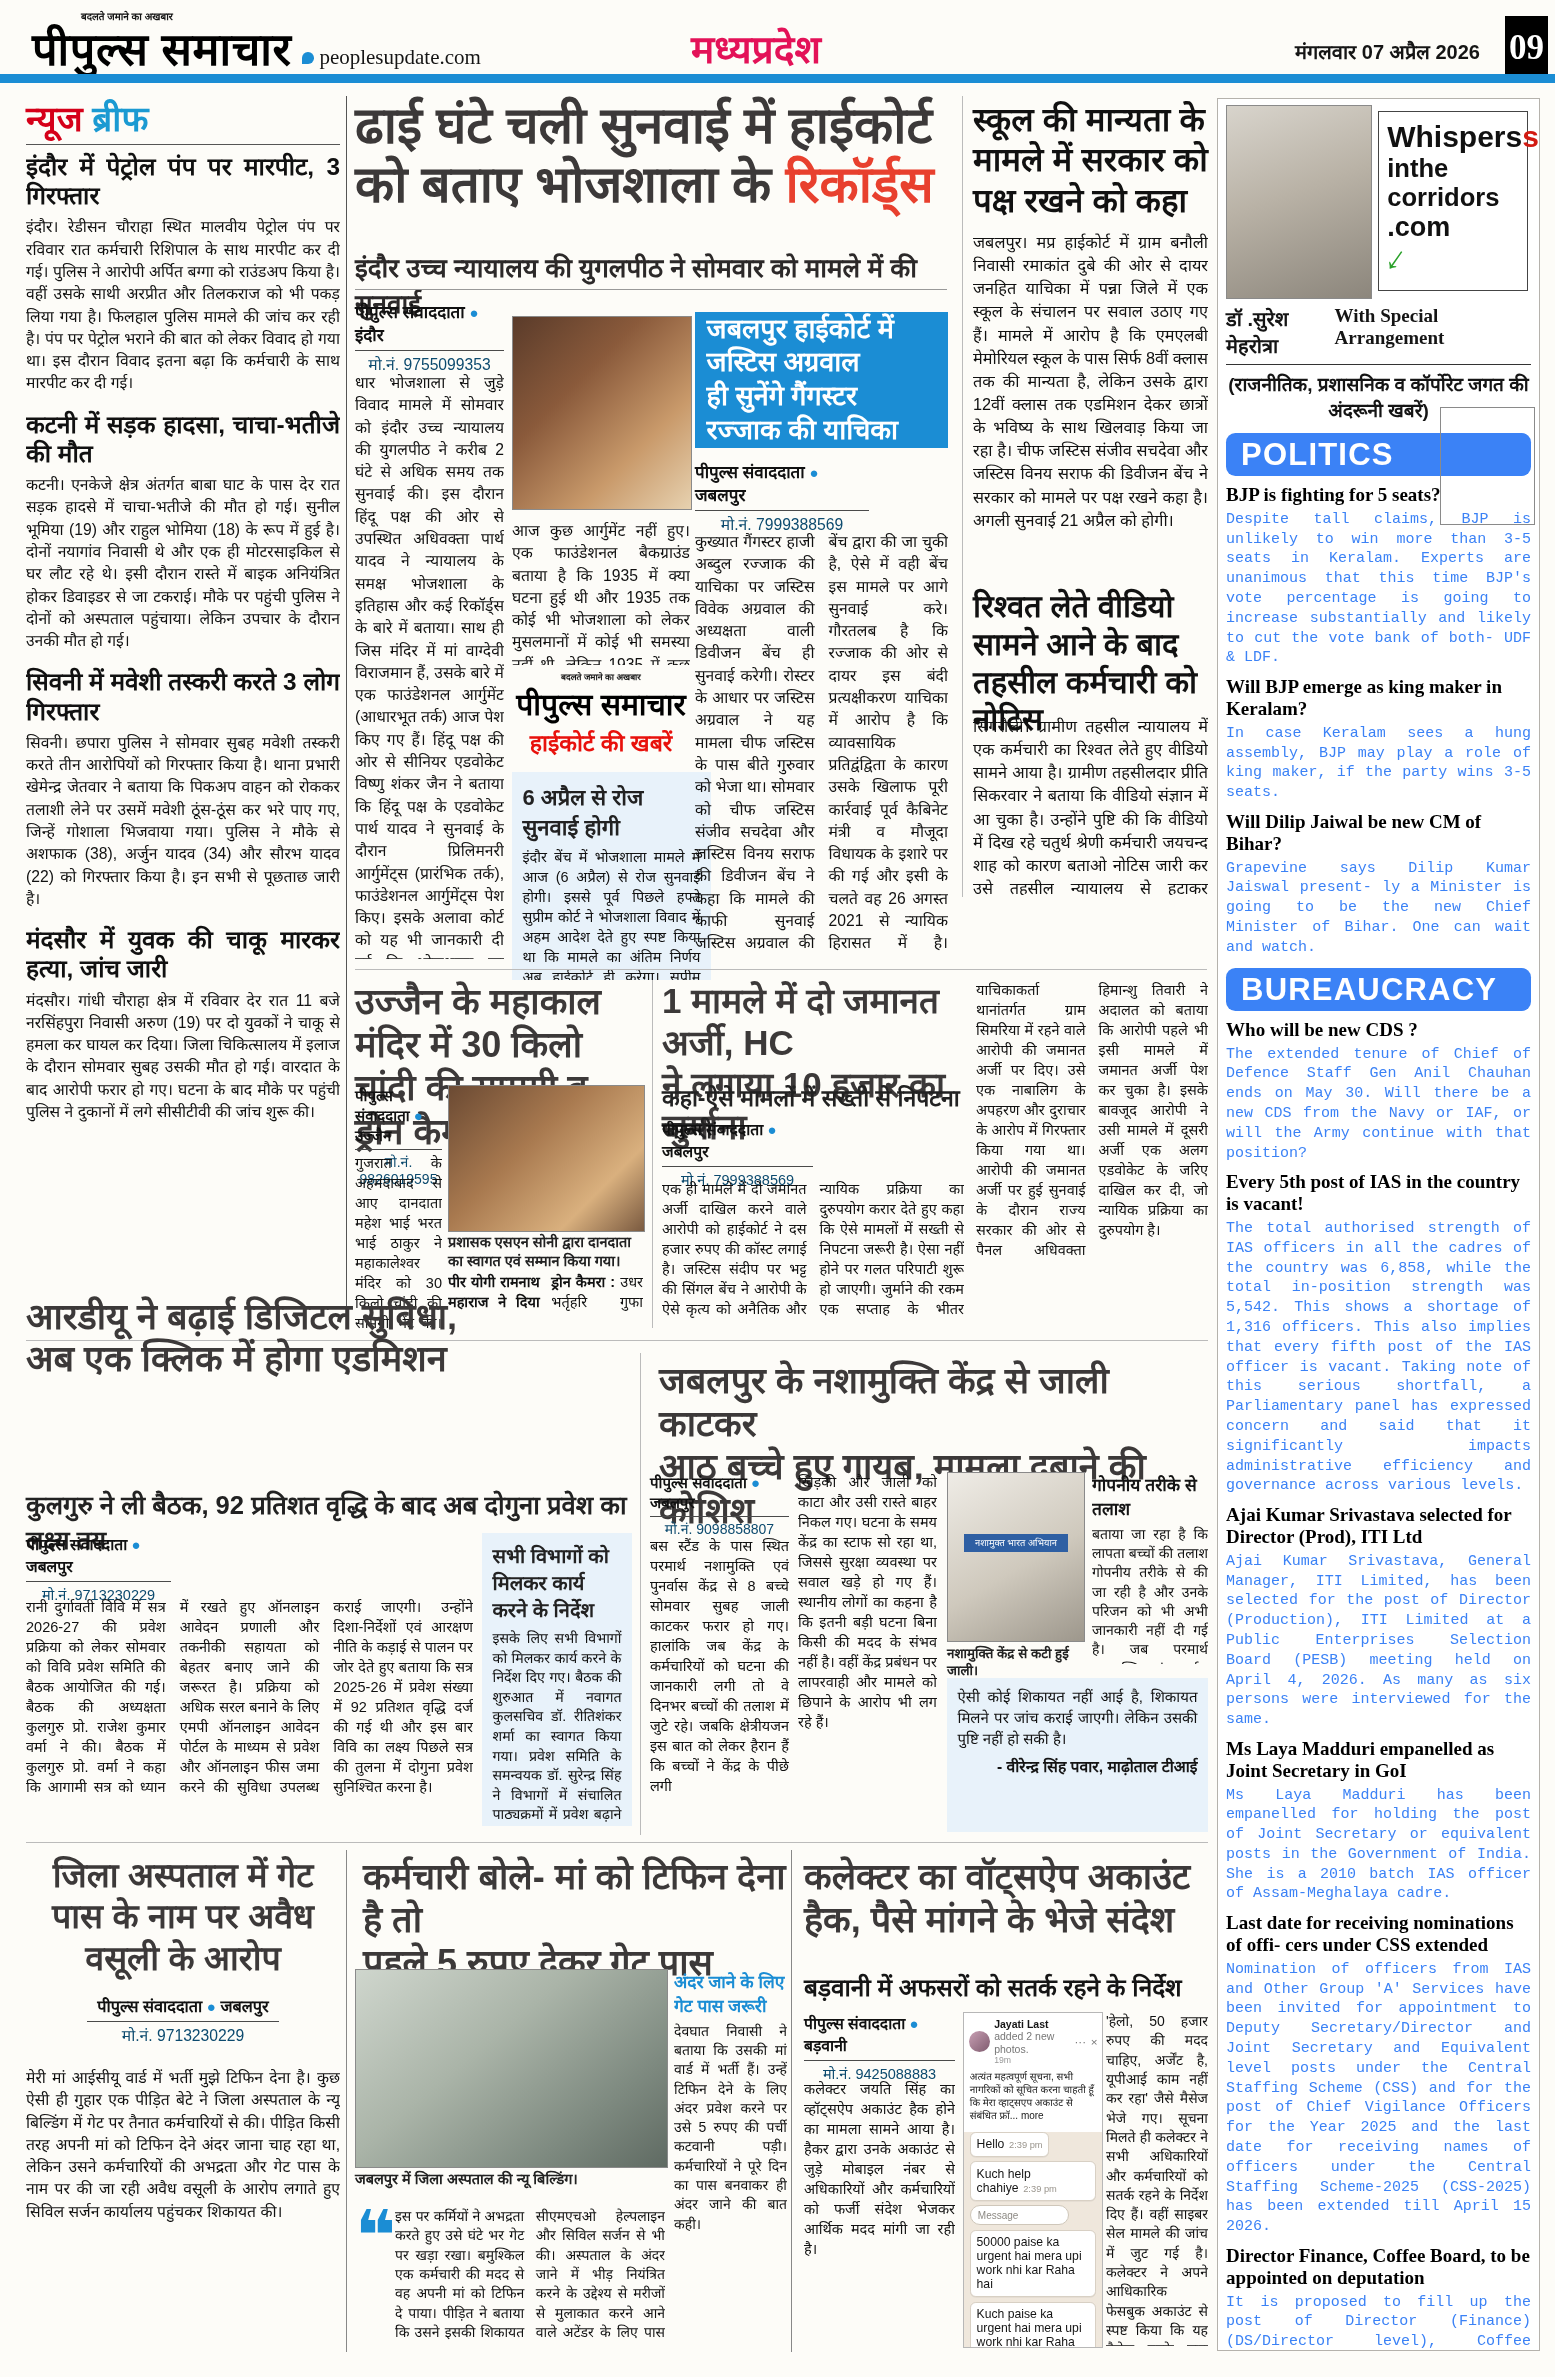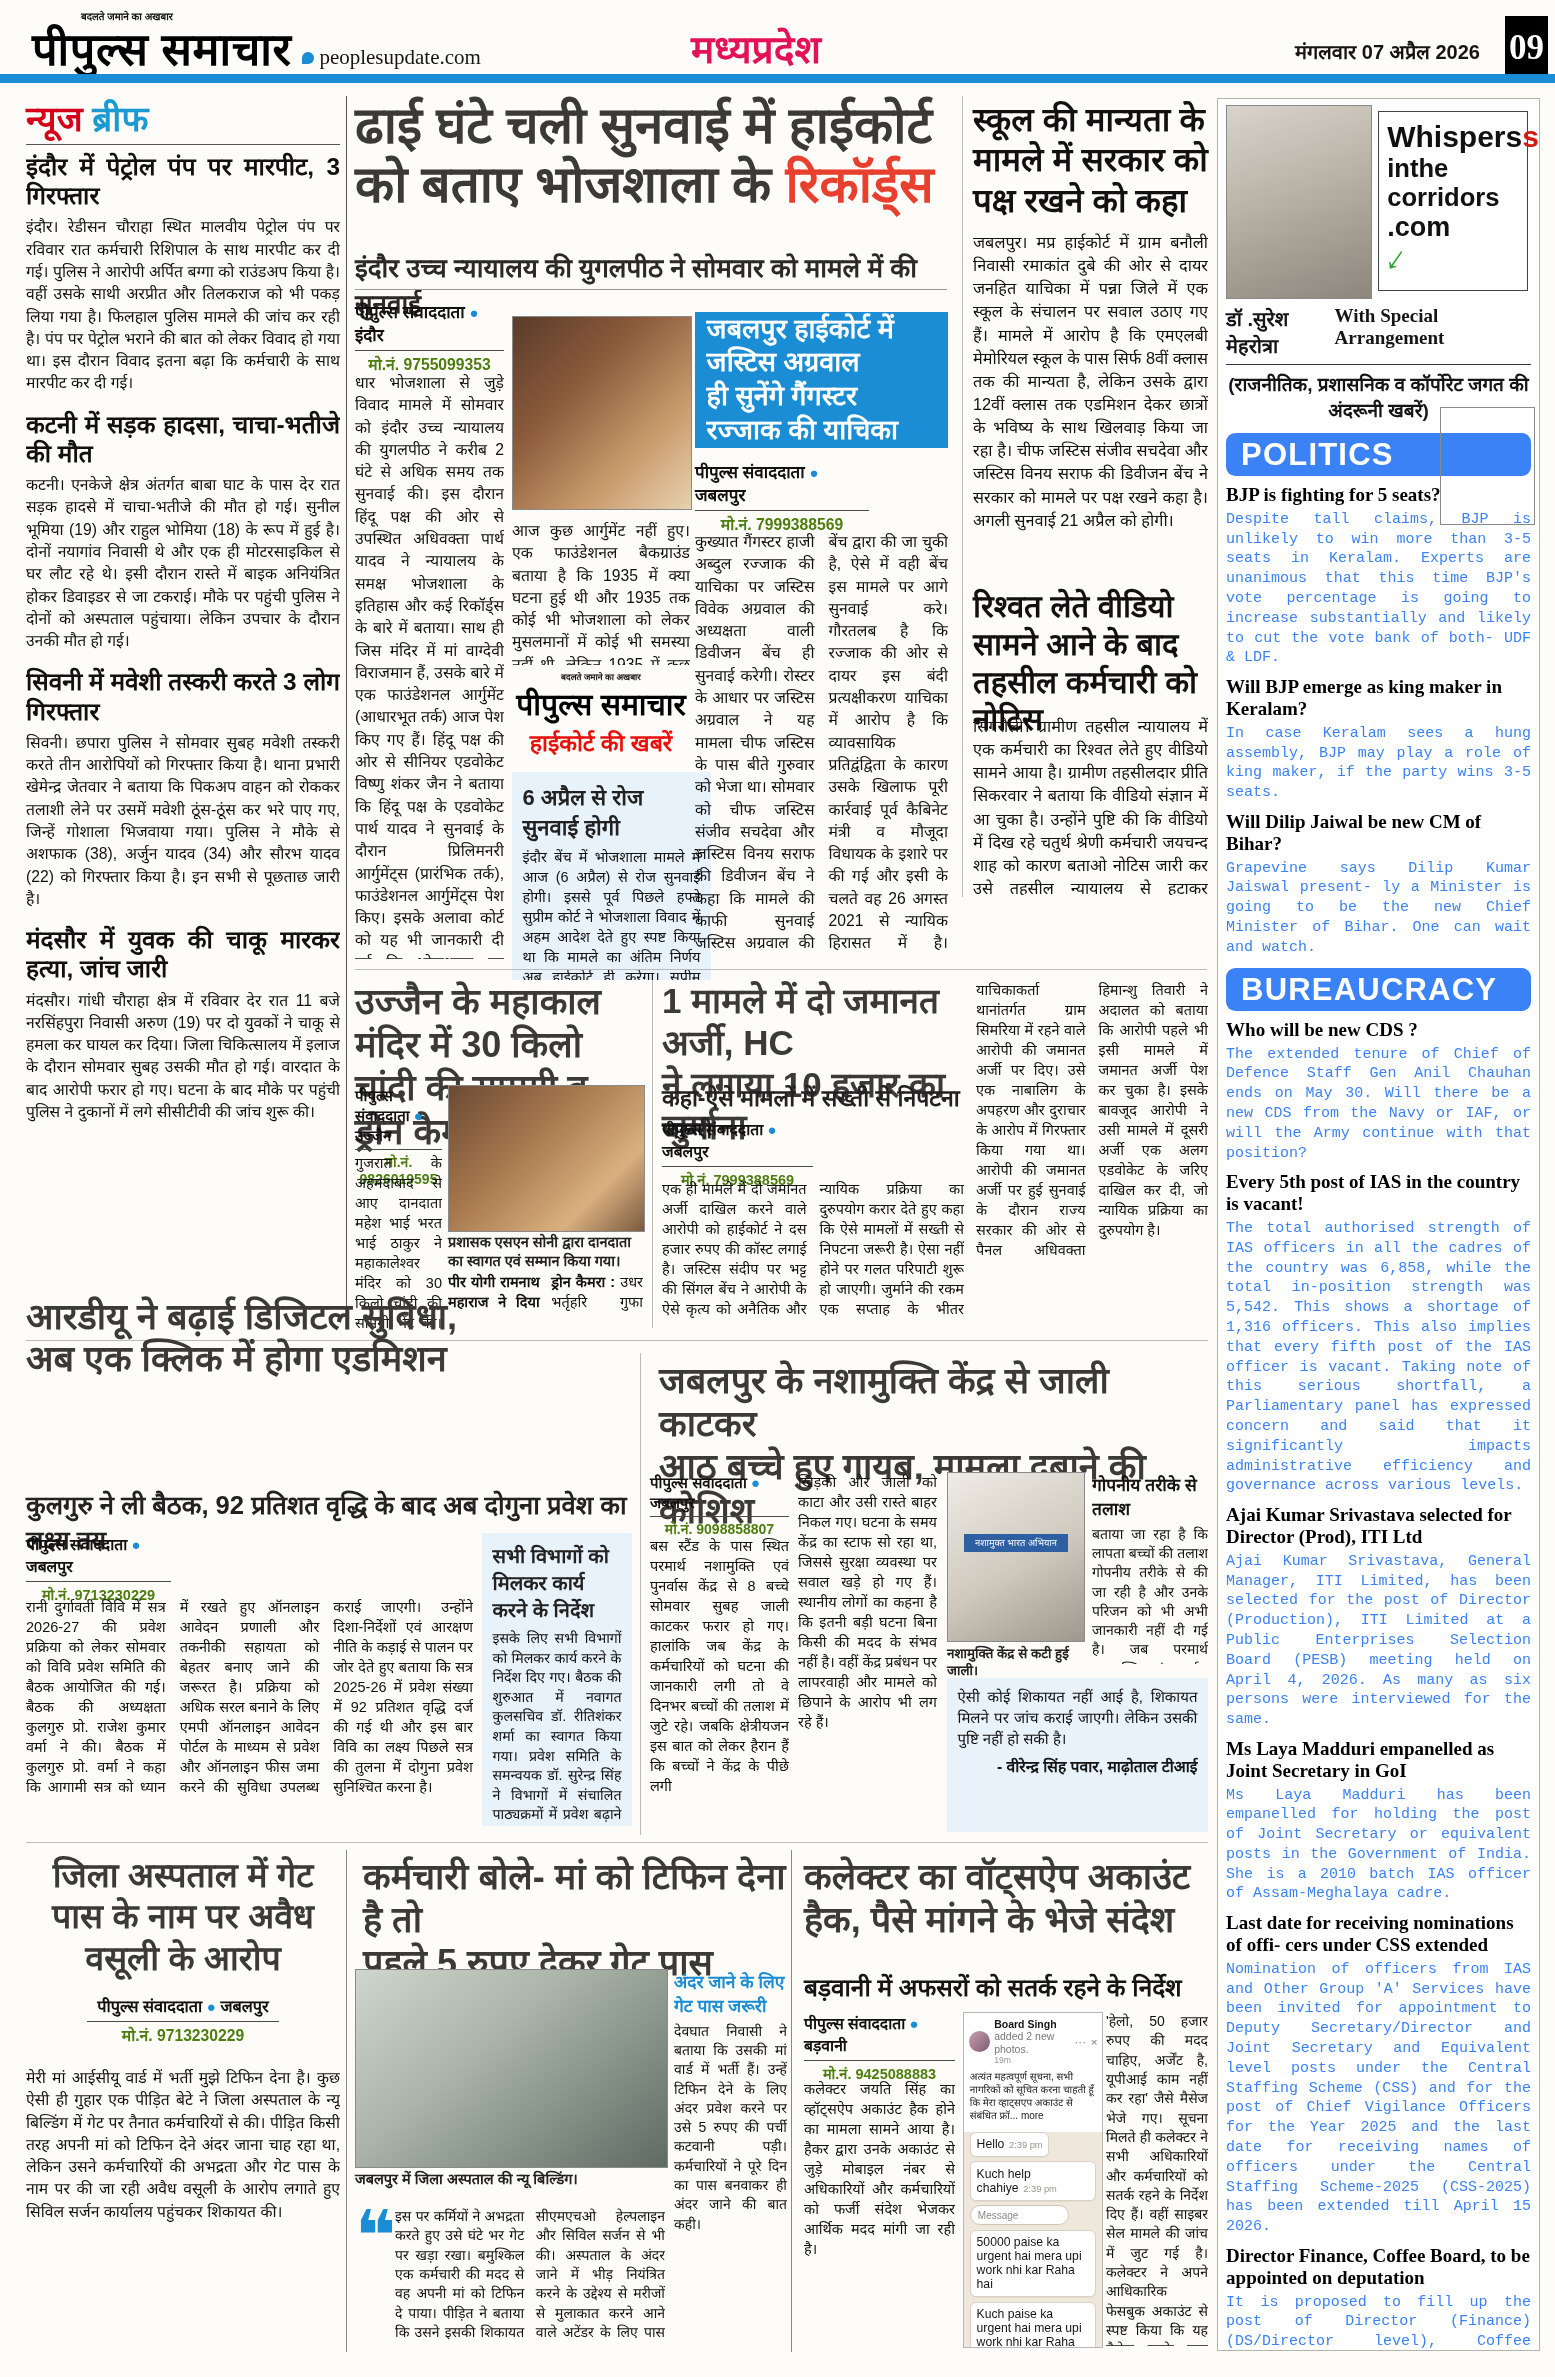--- a/index.html
+++ b/index.html
@@ -6,21 +6,21 @@
   .page{position:relative;width:1555px;height:2377px;background:#fdfcf8;margin:0 auto;
         font-family:"Liberation Sans","DejaVu Sans",sans-serif;color:#151515;overflow:hidden;}
   .abs{position:absolute;}
   .serif{font-family:"Liberation Serif","DejaVu Serif",serif;}
   .clip{overflow:hidden;}
   .h-ink{color:#3c3939;}
   .body-txt{font-size:15.7px;line-height:1.42;text-align:justify;color:#111;}
   .small-txt{font-size:14.5px;line-height:1.38;text-align:justify;color:#111;}
   .byline{font-weight:bold;font-size:17px;color:#111;}
   .byline .dot{color:#1b8dd4;font-size:15px;}
-  .phone{color:#4d7c0f;font-weight:bold;font-size:15.7px;border-top:1.7px solid #4a4a4a;margin-top:3.5px;padding-top:2.3px;text-align:center;}
+  .phone{color:#0c4a6e;font-weight:normal;font-size:15.7px;border-top:1.7px solid #4a4a4a;margin-top:3.5px;padding-top:2.3px;text-align:center;}
   .vrule{background:#555;width:1.2px;}
   .hrule{background:#555;height:1.2px;}
   .photo{border:1.2px solid #8a8a8a;}
   .cap{font-size:14.5px;font-weight:bold;color:#222;line-height:1.3;}
   .inset{background:#e8f2fa;padding:9.3px 10.5px;}
   .inset h4{margin:0 0 5.8px 0;font-size:22px;color:#222;}
   .secbar{background:#3b82f6;color:#fff;font-weight:bold;font-size:31px;letter-spacing:1.2px;
           border-radius:9.3px;padding:3.5px 15px;margin:10.5px 0 5.8px 0;}
   .witem h4{font-family:"Liberation Serif","DejaVu Serif",serif;font-size:19px;margin:8.1px 0 3.5px 0;color:#000;}
   .witem p{font-family:Liberation Mono, monospace;font-size:15px;line-height:1.32;margin:0;text-align:justify;color:#3b82f6;}
@@ -317,21 +317,21 @@
     <div class="byline" style="font-size:15.7px;"><span>पीपुल्स संवाददाता</span> <span class="dot">●</span> <span>बड़वानी</span></div>
     <div class="phone" style="font-size:14.5px;">मो.नं. 9425088883</div>
   </div>
   <div class="abs clip small-txt" style="left:804px;top:2079px;width:151px;height:267px;">कलेक्टर जयति सिंह का व्हॉट्सऐप अकाउंट हैक होने का मामला सामने आया है। हैकर द्वारा उनके अकाउंट से जुड़े मोबाइल नंबर से अधिकारियों और कर्मचारियों को फर्जी संदेश भेजकर आर्थिक मदद मांगी जा रही है।</div>
   <div class="abs clip small-txt" style="left:1106px;top:2012px;width:102px;height:334px;font-size:14px;">'हेलो, 50 हजार रुपए की मदद चाहिए, अर्जेंट है, यूपीआई काम नहीं कर रहा' जैसे मैसेज भेजे गए। सूचना मिलते ही कलेक्टर ने सभी अधिकारियों और कर्मचारियों को सतर्क रहने के निर्देश दिए हैं। वहीं साइबर सेल मामले की जांच में जुट गई है। कलेक्टर ने अपने आधिकारिक फेसबुक अकाउंट से स्पष्ट किया कि यह मैसेज उनके द्वारा नहीं भेजे गए हैं।</div>
 
   <div class="abs wa-card clip" style="left:963px;top:2012px;width:138px;height:334px;">
     <div style="display:flex;align-items:center;padding:4.6px;">
       <div style="width:21px;height:21px;border-radius:50%;background:linear-gradient(135deg,#c9a0b4,#7e5a6e);margin-right:4.6px;"></div>
       <div style="font-size:10.5px;line-height:1.2;flex:1;">
-        <b>Board Singh</b>
+        <b>Jayati Last</b>
         <span style="color:#777;">added 2 new photos.</span>
         <div style="color:#999;font-size:8.7px;">19m</div>
       </div>
       <div style="color:#777;font-size:11.6px;">···</div>
       <div style="color:#777;font-size:11.6px;margin-left:4.6px;">×</div>
     </div>
     <div style="font-size:10px;padding:0 5.8px 4.6px 5.8px;color:#222;line-height:1.3;">अत्यंत महत्वपूर्ण सूचना, सभी नागरिकों को सूचित करना चाहती हूँ कि मेरा व्हाट्सएप अकाउंट से संबंधित फ्रॉ... more</div>
     <div style="background:#efe7dc;height:244px;">
       <div class="wa-bubble"><span>Hello</span><span class="wa-time">2:39 pm</span></div>
       <div class="wa-bubble"><span>Kuch help chahiye</span><span class="wa-time">2:39 pm</span></div>

